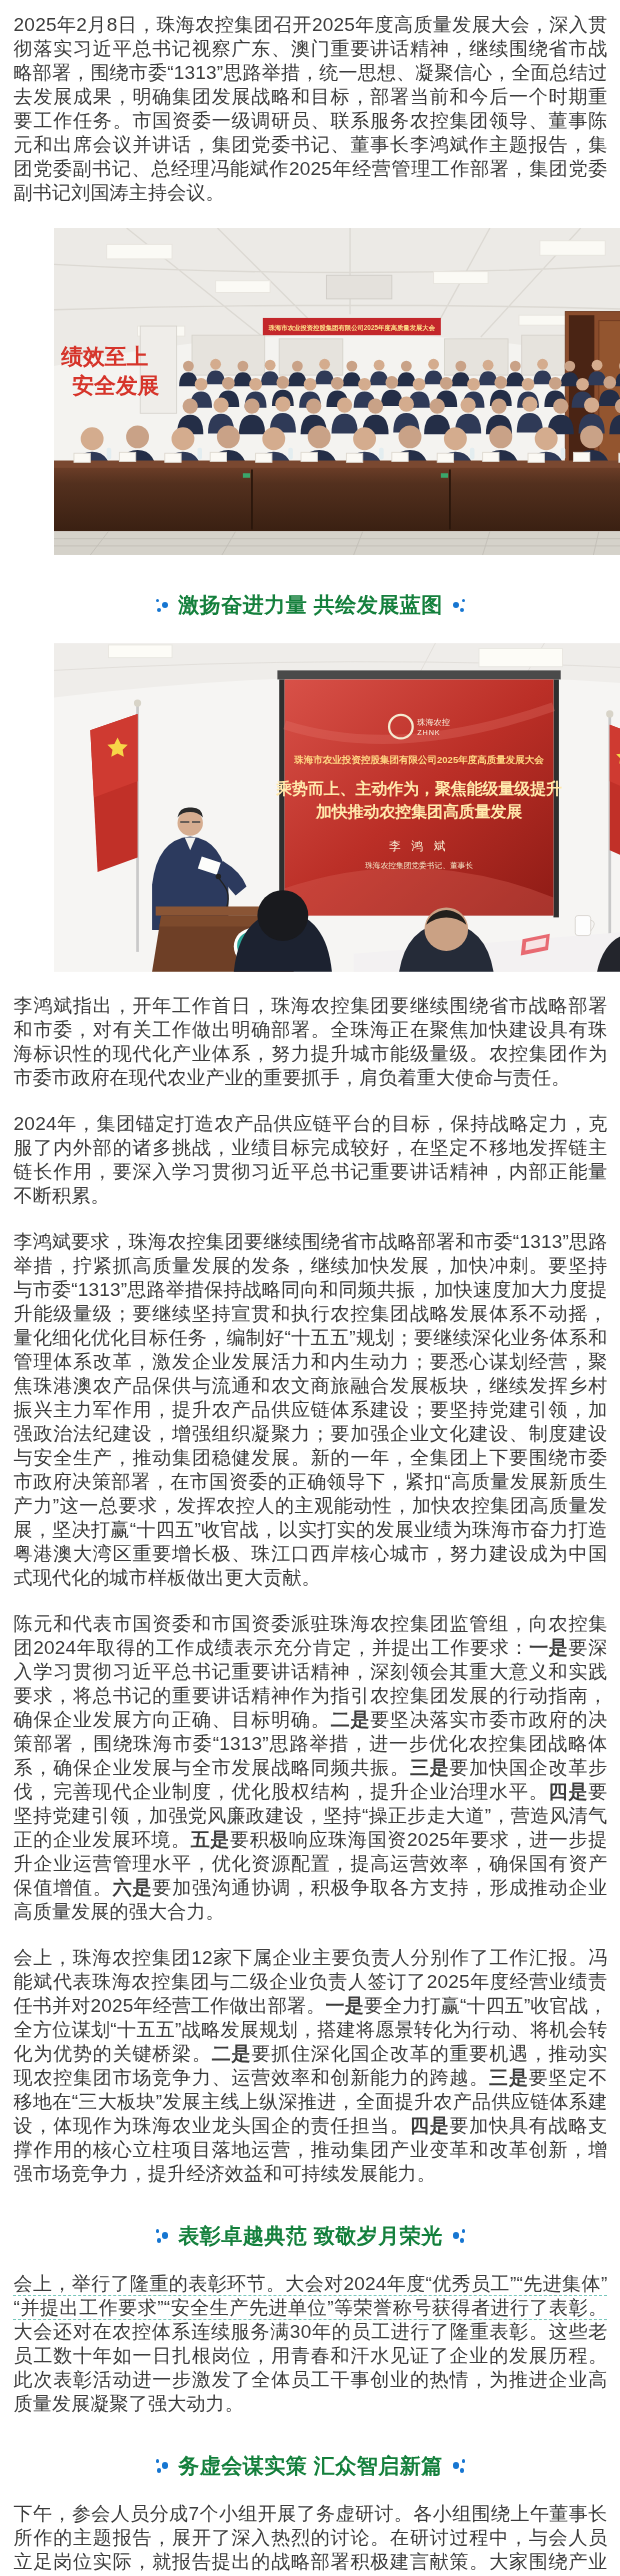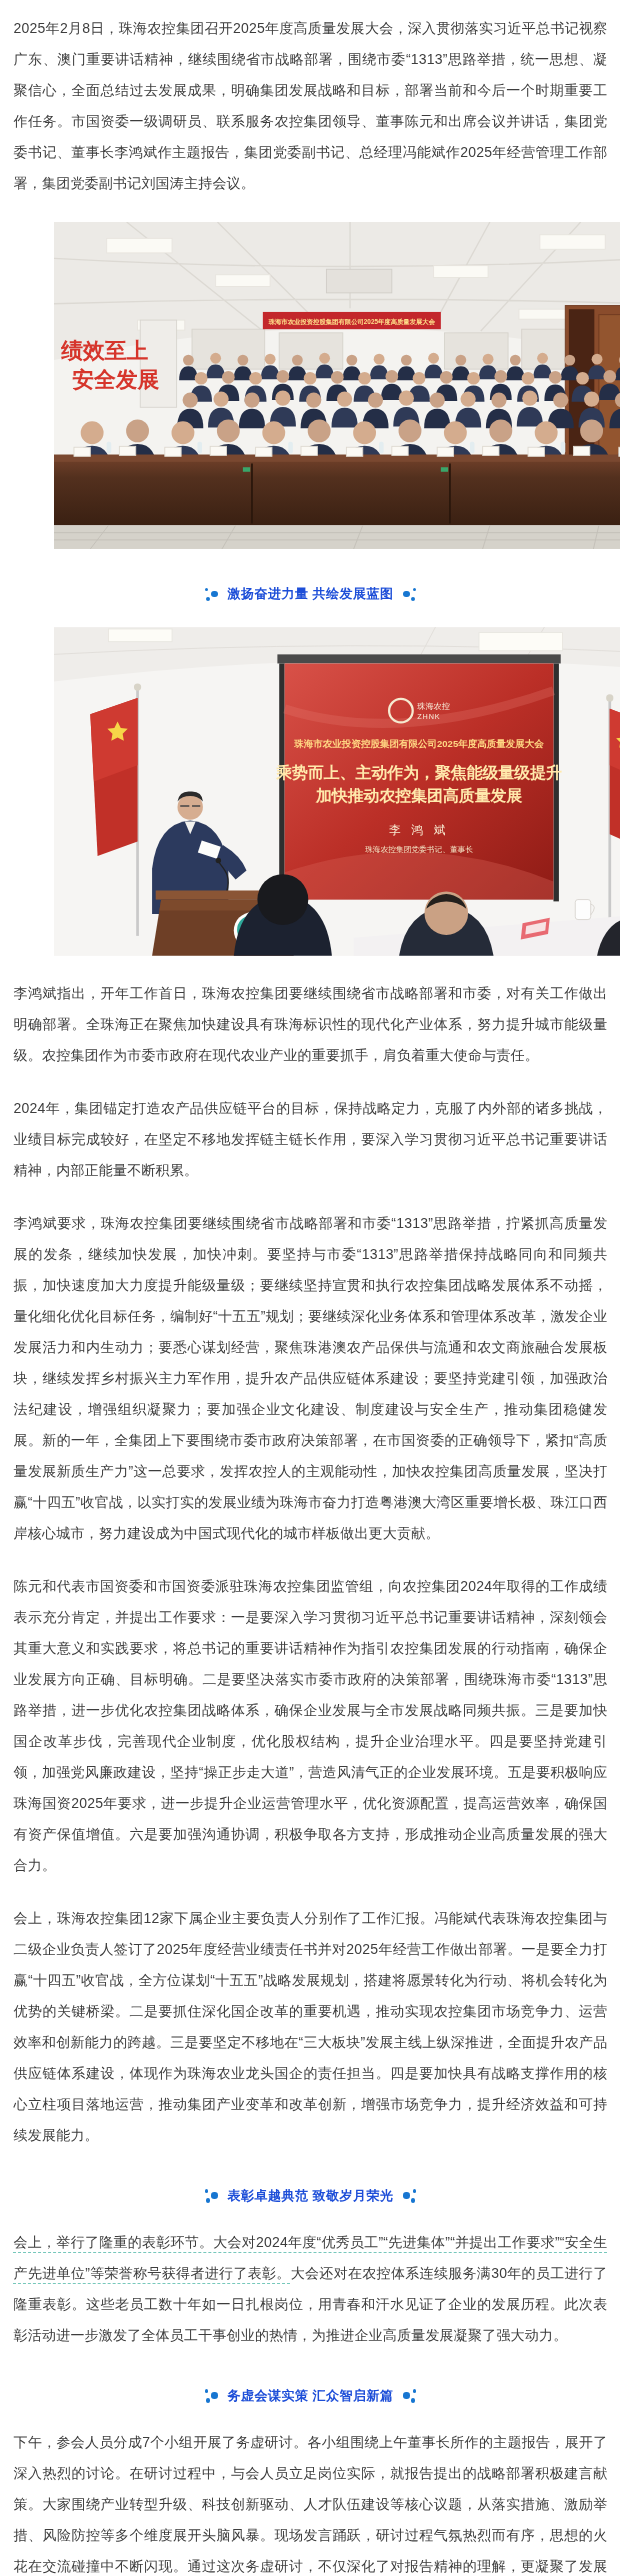--- a/index.html
+++ b/index.html
@@ -1,23 +1,23 @@
 <!DOCTYPE html>
 <html lang="zh" style="font-size:14.5px"><head>
 <meta charset="utf-8">
 <style>
   html,body{margin:0;padding:0;background:#ffffff;}
   body{width:621px;font-family:"Liberation Sans","DejaVu Sans",sans-serif;color:#3d3d3d;}
   .article{padding:3.6px 13.6px 9px;}
-  p.para{font-size:14px;line-height:31px;text-align:justify;margin:22px 0;letter-spacing:0.2px;}
+  p.para{font-size:19px;line-height:24px;text-align:justify;margin:22px 0;letter-spacing:0.2px;}
   p.para:first-child{margin-top:9px;}
-  p.para strong{font-weight:normal;color:#3d3d3d;}
+  p.para strong{font-weight:bold;color:#3d3d3d;}
   .u-dash{text-decoration:underline dashed #76c8bb;text-decoration-thickness:1.4px;text-underline-offset:4.5px;}
-  h2.sec{display:flex;align-items:center;justify-content:center;font-size:13px;font-weight:bold;
-         color:#1d4ed8;margin:36px 0 3.6px;letter-spacing:0.5px;}
+  h2.sec{display:flex;align-items:center;justify-content:center;font-size:21px;font-weight:bold;
+         color:#15803d;margin:36px 0 3.6px;letter-spacing:0.5px;}
   .orn{position:relative;display:inline-block;width:14.5px;height:18px;margin:0 9px;flex:0 0 auto;}
   .orn i{position:absolute;background:#1776d1;border-radius:50%;}
   .orn-l i:nth-child(1){width:3.6px;height:3.6px;left:0.9px;top:2.7px;}
   .orn-l i:nth-child(2){width:6.4px;height:6.4px;right:0.9px;top:5.5px;}
   .orn-l i:nth-child(3){width:4.5px;height:4.5px;left:1.8px;bottom:1.8px;}
   .orn-r i:nth-child(1){width:3.6px;height:3.6px;right:0.9px;top:2.7px;}
   .orn-r i:nth-child(2){width:6.4px;height:6.4px;left:0.9px;top:5.5px;}
   .orn-r i:nth-child(3){width:4.5px;height:4.5px;right:1.8px;bottom:1.8px;}
   figure.photo{margin:23.6px 0 12.7px;padding-left:40px;}
   figure.photo svg{display:block;}

